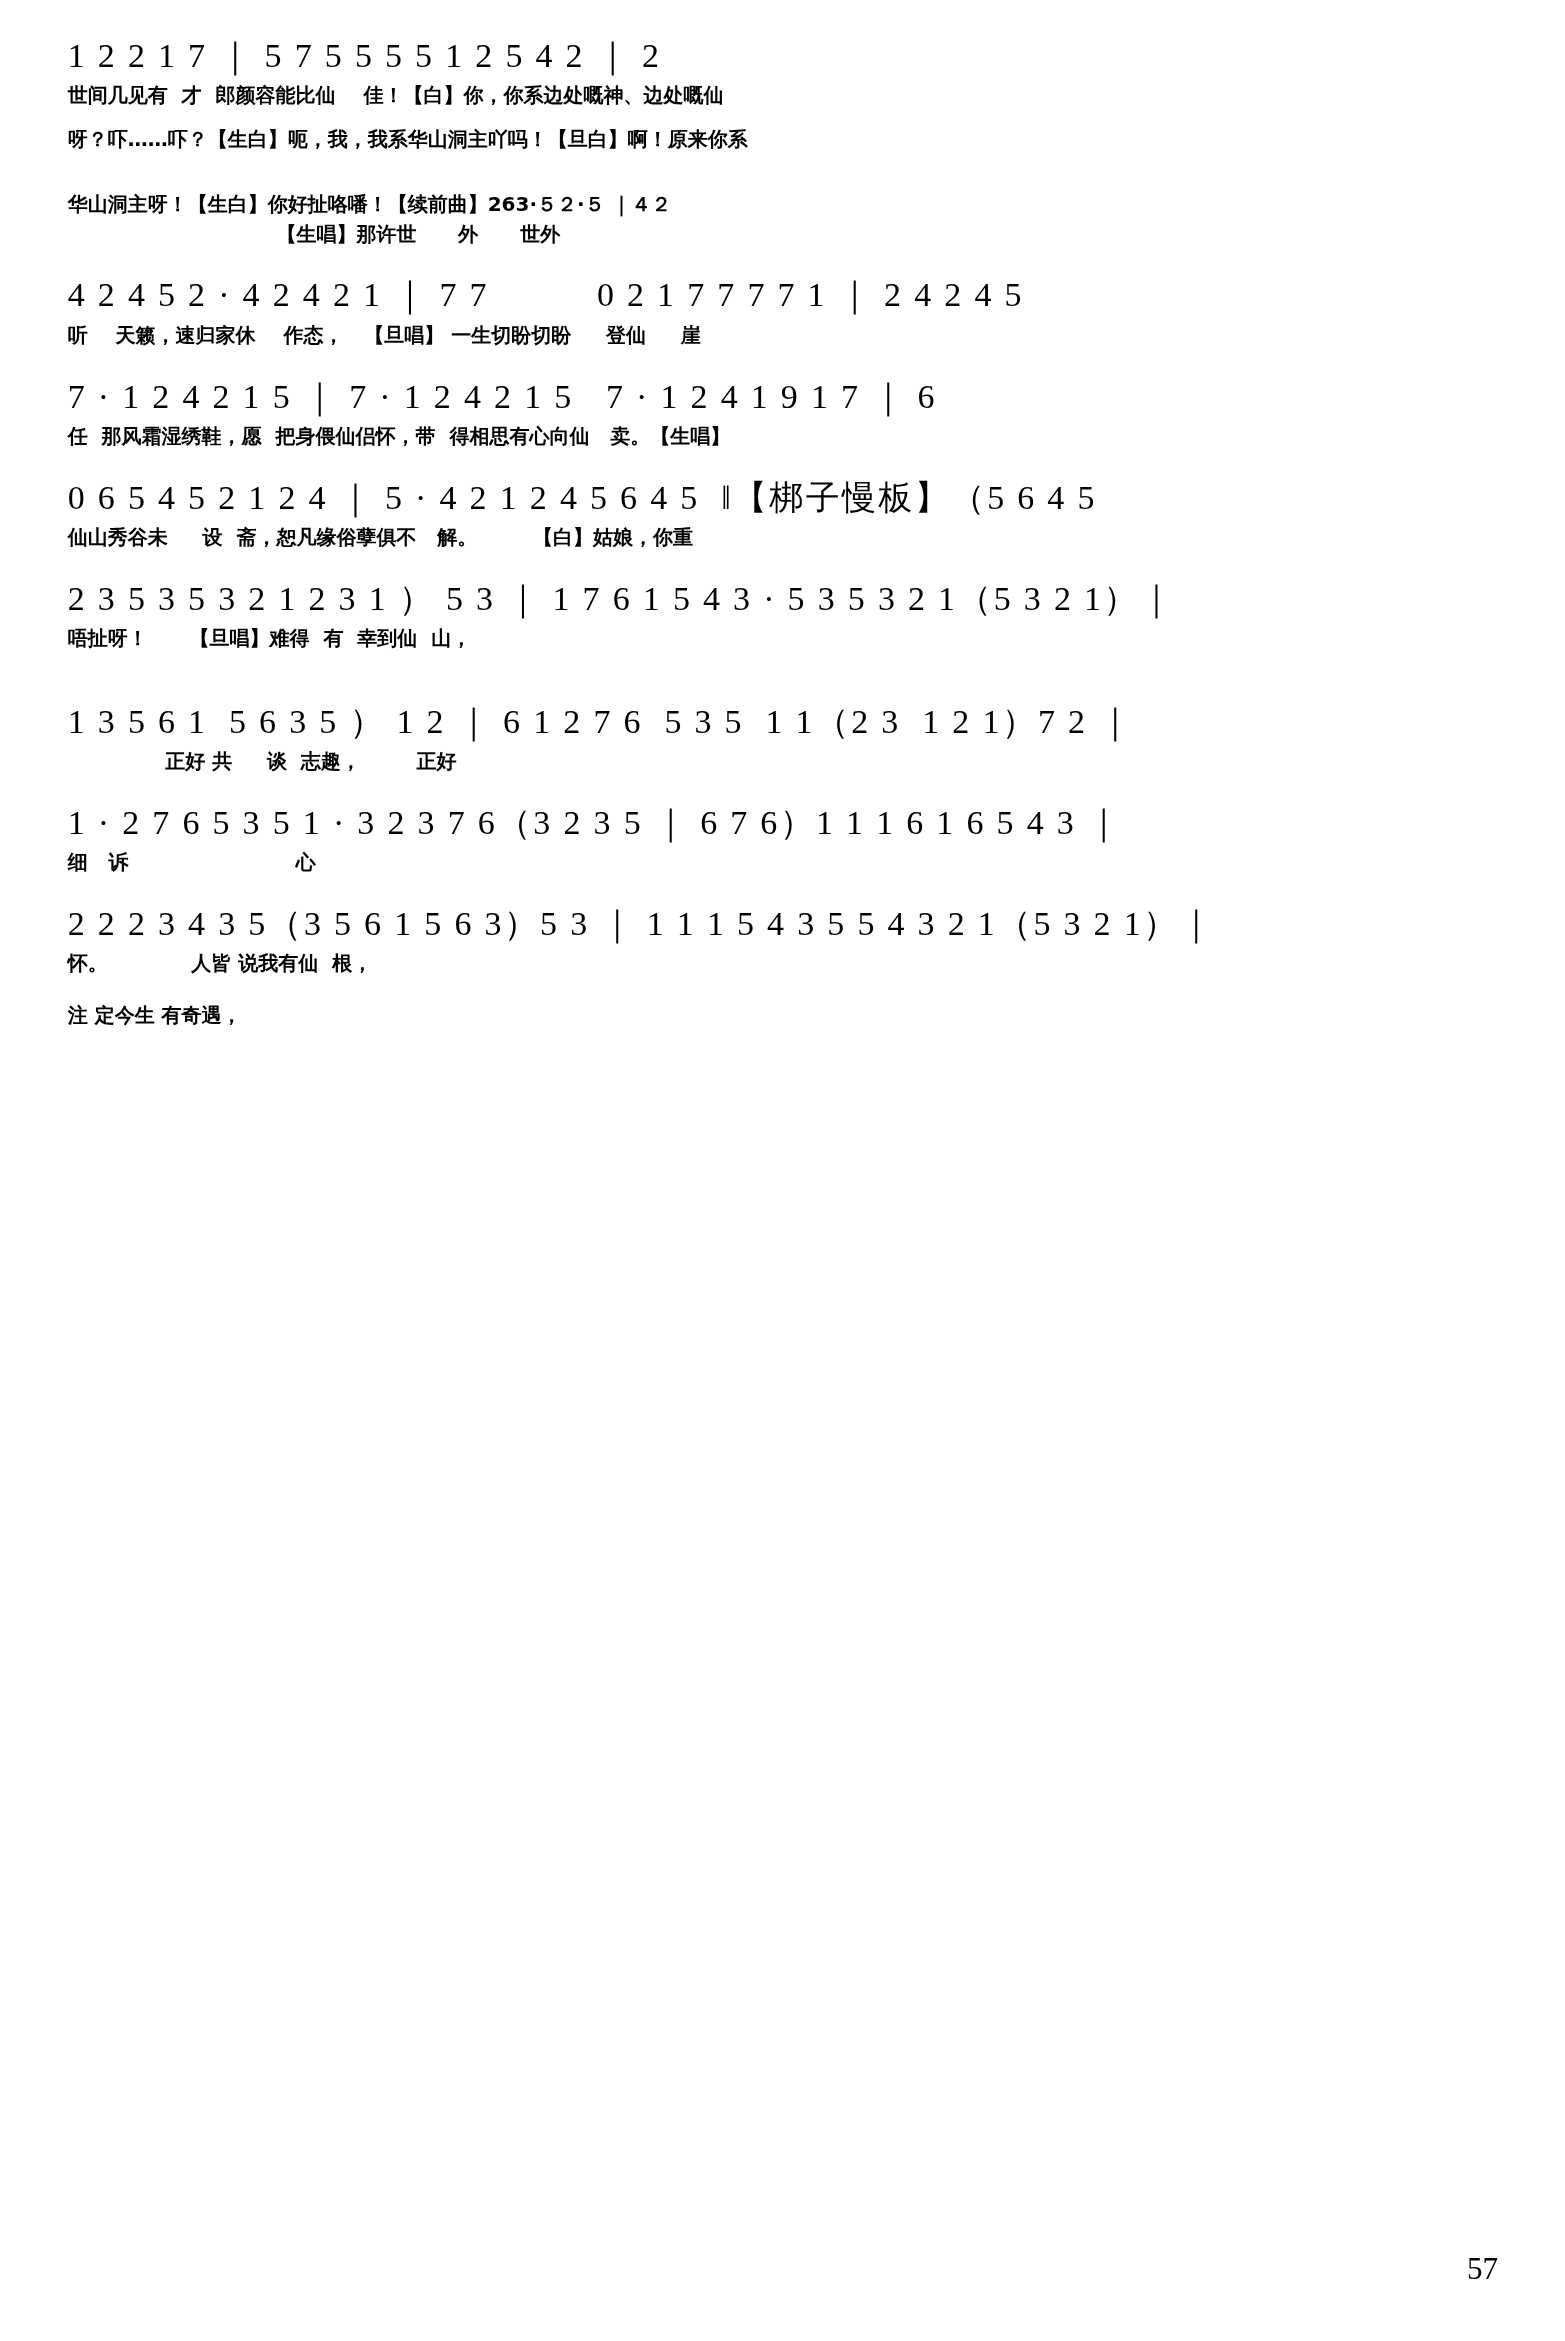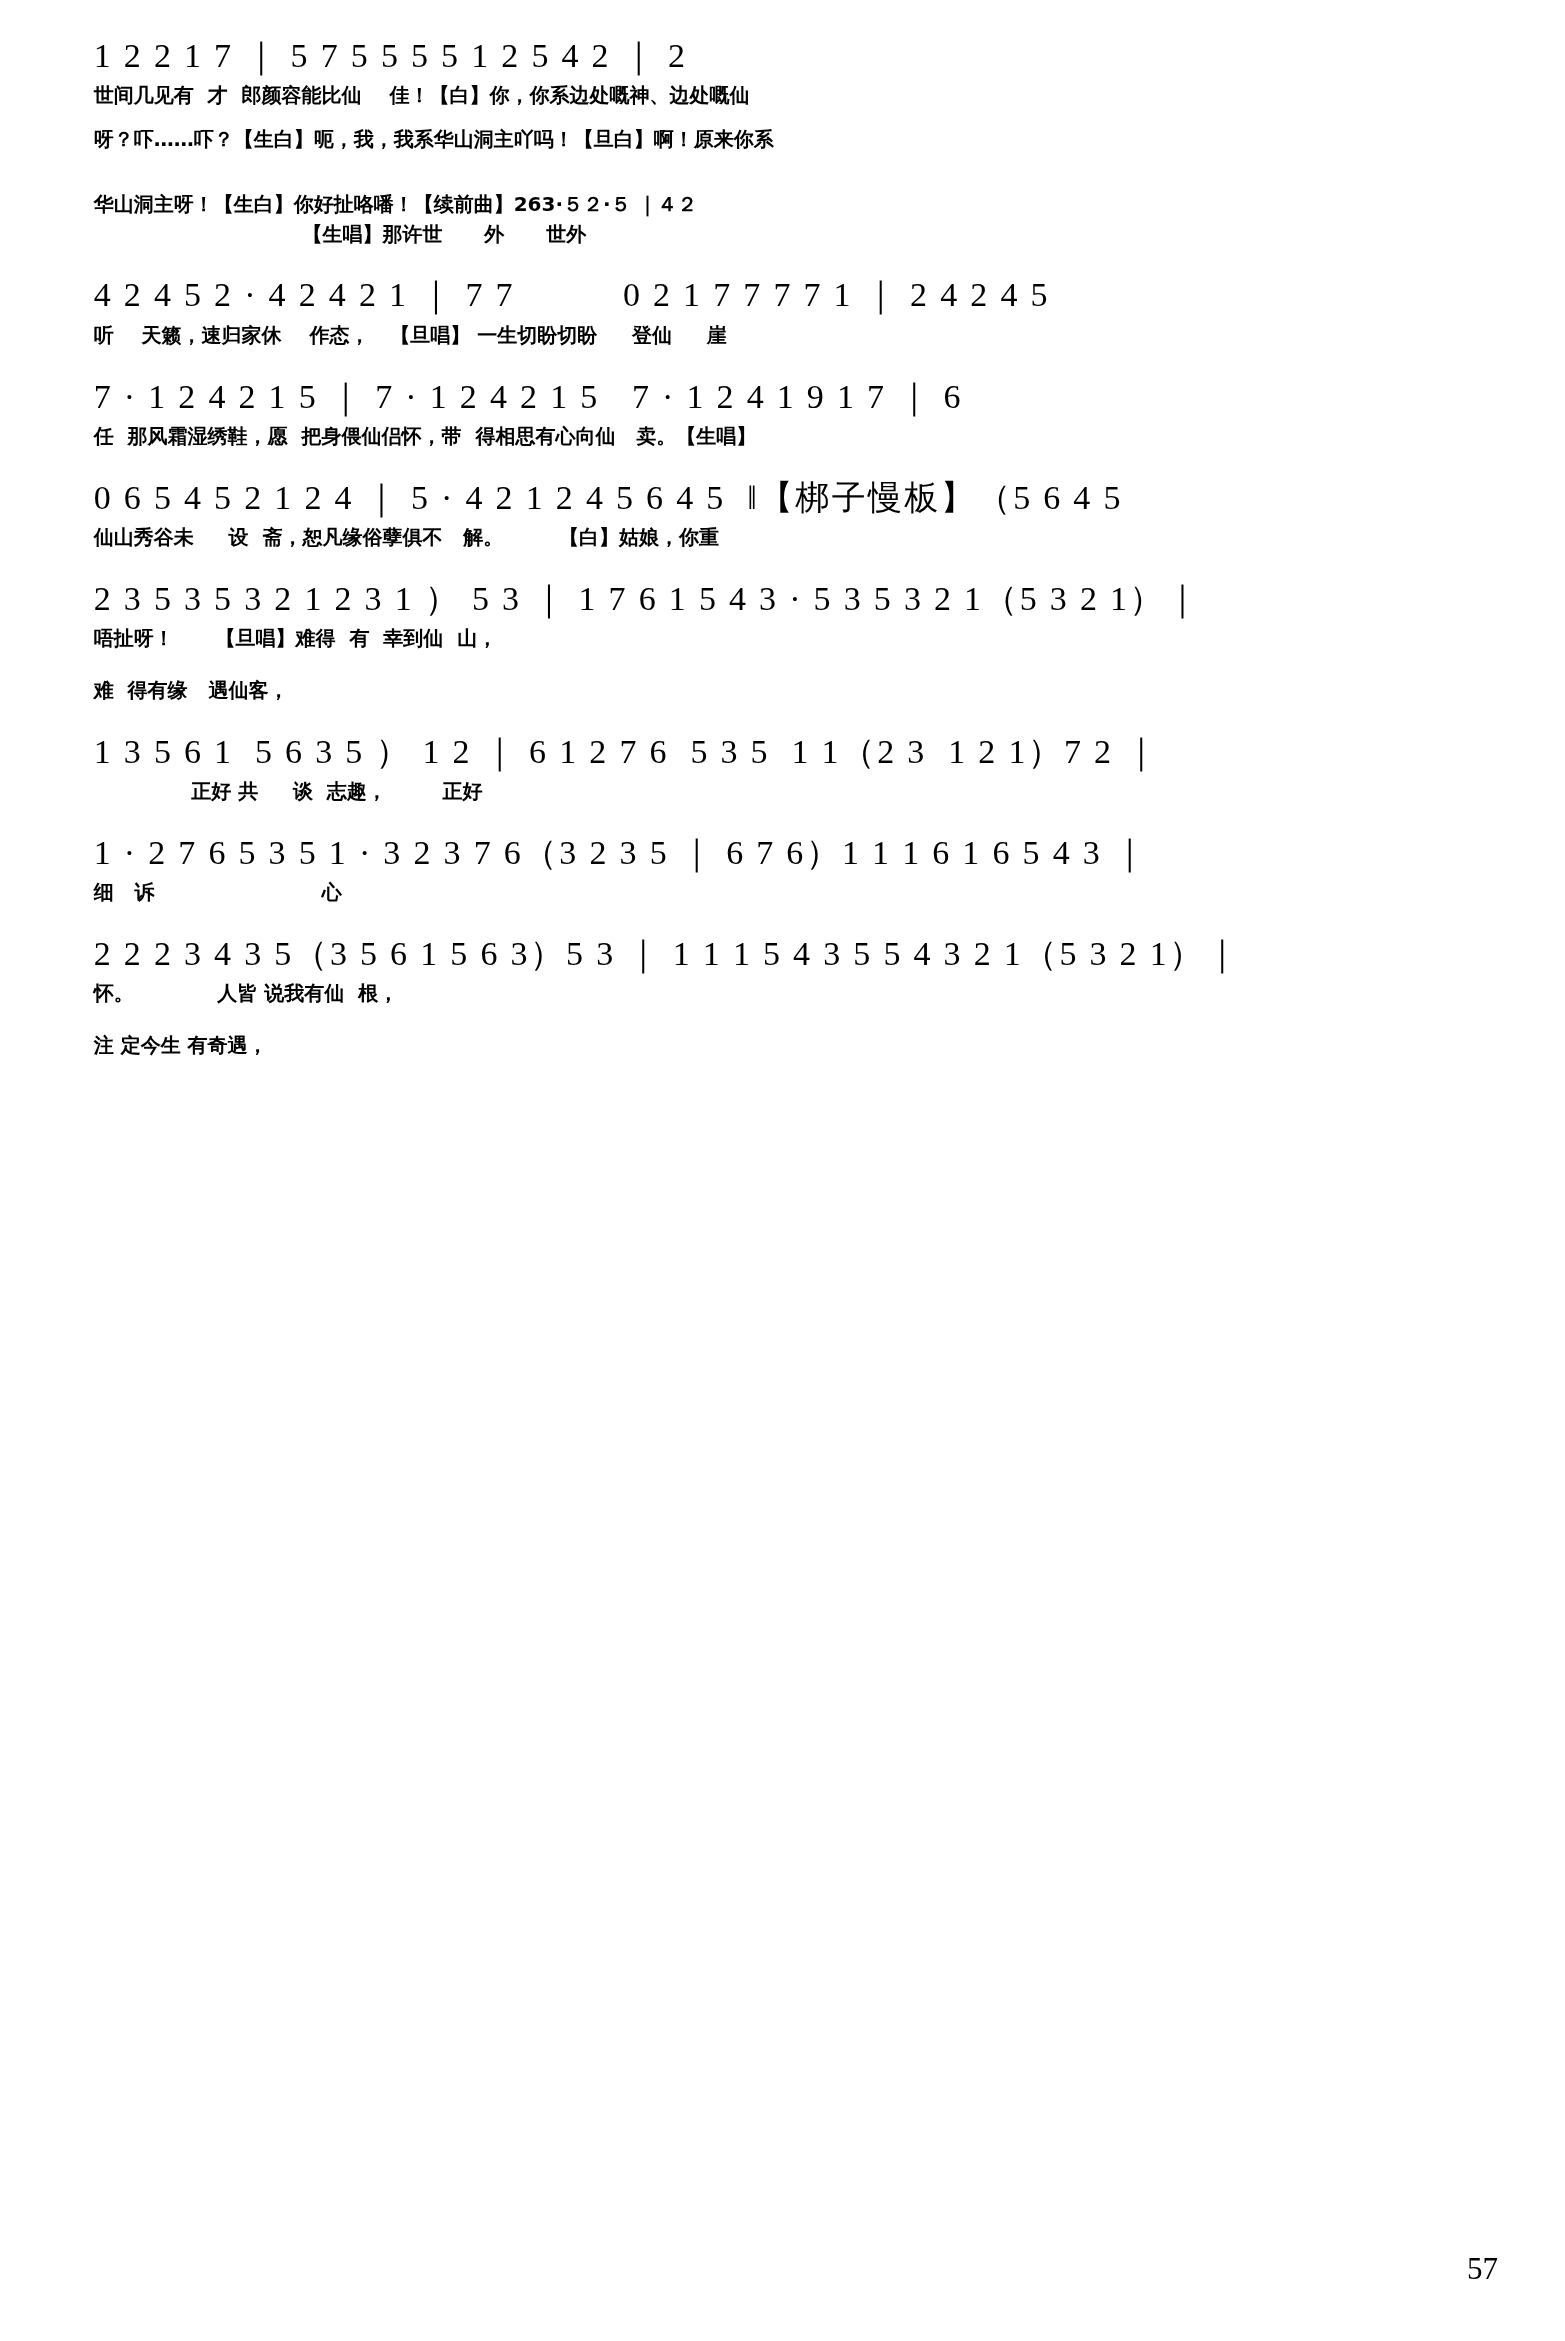--- a/index.html
+++ b/index.html
@@ -25,21 +25,20 @@
   .content {
     position: absolute;
     left: 63px;
     top: 31px;
     width: 1440px;
   }
 
   
   .system {
     margin-bottom: 14px;
-    margin-left: 26px;
   }
   .notes-row {
     font-family: "Liberation Serif", serif;
     font-size: 34px;
     letter-spacing: 2.3px;
     white-space: pre;
     line-height: 1.45;
     padding-left: 4.7px;
     position: relative;
   }
@@ -111,21 +110,20 @@
     <div class="spacer-sm"></div>
 
     <div class="system">
       <div class="notes-row">2 3 5 3 5 3 2 1 2 3 1 ） 5 3 ｜ 1 7 6 1 5 4 3 · 5 3 5 3 2 1（5 3 2 1）｜</div>
       <div class="lyrics-row">唔扯呀！      【旦唱】难得  有  幸到仙  山，</div>
     </div>
 
     <div class="spacer-sm"></div>
 
     <div class="system">
-      <div class="lyrics-row">难  得有缘   遇仙客，</div>
     </div>
 
     <div class="spacer-sm"></div>
 
     <div class="system">
       <div class="notes-row">1 3 5 6 1  5 6 3 5 ） 1 2 ｜ 6 1 2 7 6  5 3 5  1 1（2 3  1 2 1）7 2 ｜</div>
       <div class="lyrics-row">              正好 共     谈  志趣，        正好</div>
     </div>
 
     <div class="spacer-sm"></div>

